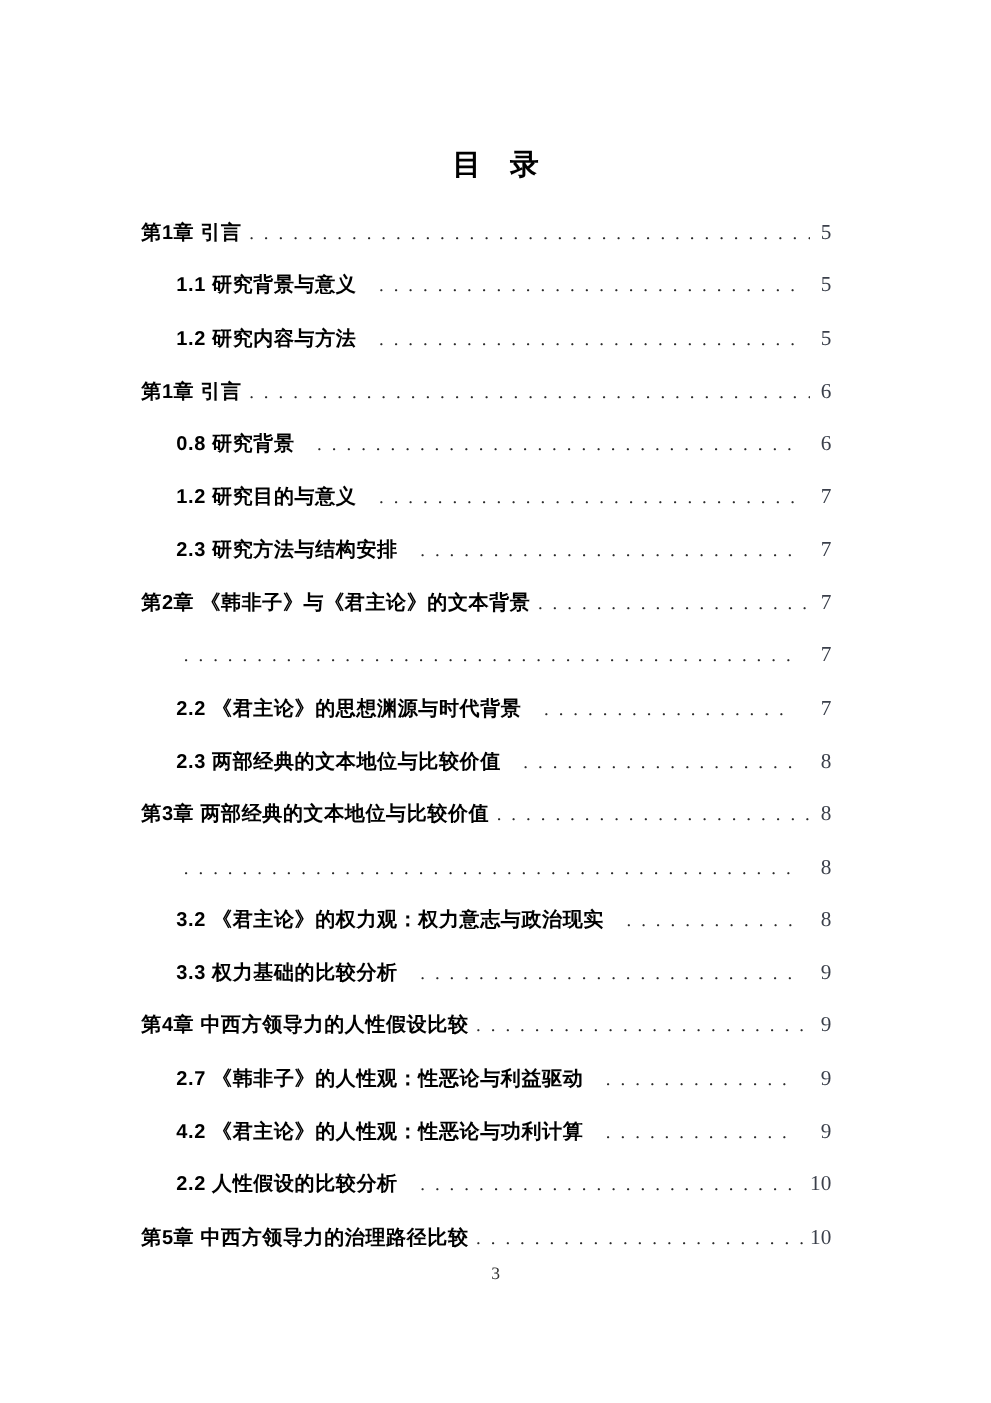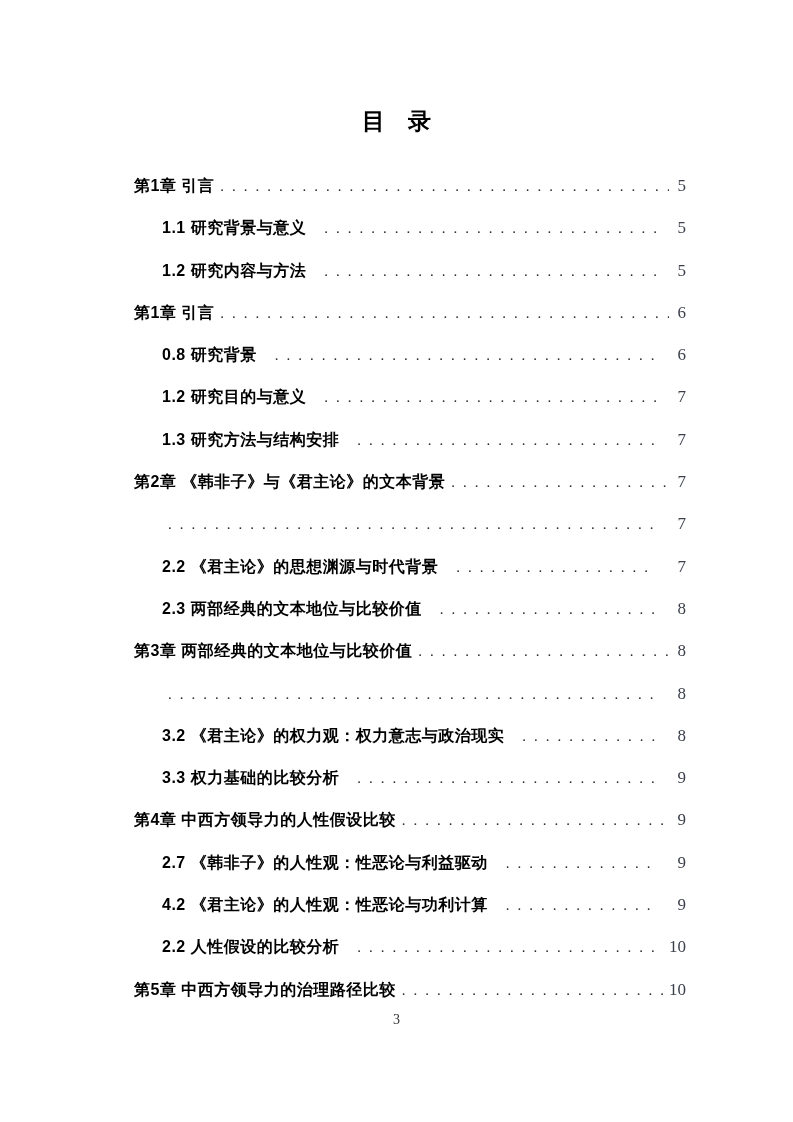--- a/index.html
+++ b/index.html
@@ -6,33 +6,33 @@
   .page {
     position: relative;
     width: 793px;
     height: 1122px;
     background: #ffffff;
     font-family: "Liberation Sans", sans-serif;
     overflow: hidden;
   }
   .doc-title {
     position: absolute;
-    top: 106px;
+    top: 116px;
     left: 0;
     width: 100%;
     margin: 0;
     text-align: center;
     font-size: 23px;
     font-weight: 700;
     color: #000000;
   }
   .toc {
     position: absolute;
     top: 165px;
-    left: 134px;
+    left: 113px;
     width: 552px;
   }
   .toc-row {
     display: flex;
     align-items: baseline;
     height: 42.3px;
     line-height: 42.3px;
     white-space: nowrap;
   }
   .toc-row.lvl2 { padding-left: 28px; gap: 12px; }
@@ -105,21 +105,21 @@
         <span class="toc-label">0.8 研究背景</span>
         <span class="toc-leader"></span>
         <span class="toc-page">6</span>
       </div>
       <div class="toc-row lvl2">
         <span class="toc-label">1.2 研究目的与意义</span>
         <span class="toc-leader"></span>
         <span class="toc-page">7</span>
       </div>
       <div class="toc-row lvl2">
-        <span class="toc-label">1.3 研究方法与结构安排</span>
+        <span class="toc-label">2.3 研究方法与结构安排</span>
         <span class="toc-leader"></span>
         <span class="toc-page">7</span>
       </div>
       <div class="toc-row lvl1">
         <span class="toc-label">第2章 《韩非子》与《君主论》的文本背景</span>
         <span class="toc-leader"></span>
         <span class="toc-page">7</span>
       </div>
       <div class="toc-row lvl2">
         <span class="toc-leader"></span>

